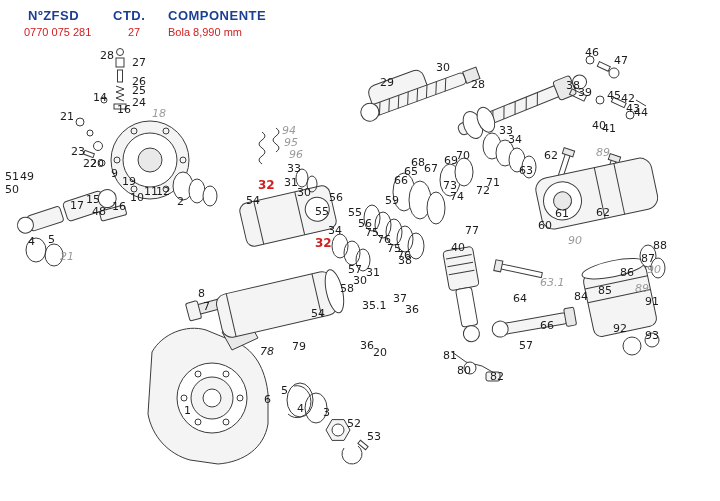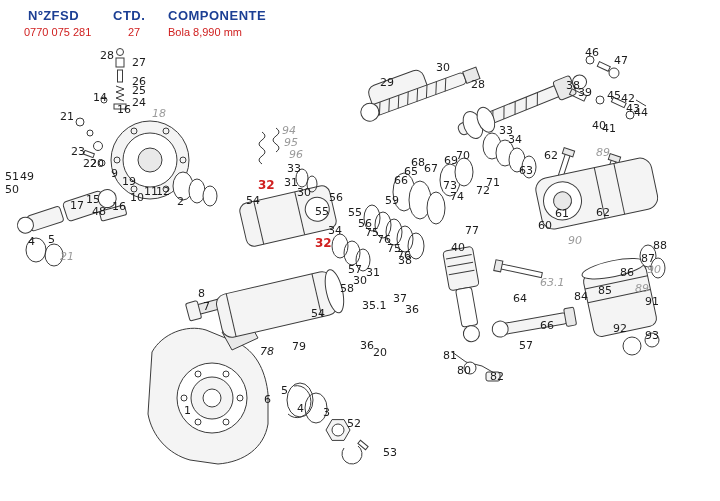--- a/index.html
+++ b/index.html
@@ -267,21 +267,21 @@
       <span class="part-label" style="left: 198px; top: 288px;">8</span>
       <span class="part-label" style="left: 203px; top: 301px;">7</span>
       <span class="part-label" style="left: 260px; top: 346px; font-style: italic;">78</span>
       <span class="part-label" style="left: 292px; top: 341px;">79</span>
       <span class="part-label" style="left: 184px; top: 405px;">1</span>
       <span class="part-label" style="left: 264px; top: 394px;">6</span>
       <span class="part-label" style="left: 281px; top: 385px;">5</span>
       <span class="part-label" style="left: 297px; top: 403px;">4</span>
       <span class="part-label" style="left: 323px; top: 407px;">3</span>
       <span class="part-label" style="left: 347px; top: 418px;">52</span>
-      <span class="part-label" style="left: 367px; top: 447px; margin-left: 16px;">53</span>
+      <span class="part-label" style="left: 367px; top: 431px;">53</span>
       <span class="part-label gray" style="left: 282px; top: 125px;">94</span>
       <span class="part-label gray" style="left: 284px; top: 137px;">95</span>
       <span class="part-label gray" style="left: 289px; top: 149px;">96</span>
       <span class="part-label" style="left: 287px; top: 163px;">33</span>
       <span class="part-label red" style="left: 258px; top: 179px;">32</span>
       <span class="part-label" style="left: 284px; top: 177px;">31</span>
       <span class="part-label" style="left: 297px; top: 187px;">30</span>
       <span class="part-label" style="left: 246px; top: 195px;">54</span>
       <span class="part-label" style="left: 329px; top: 192px;">56</span>
       <span class="part-label" style="left: 315px; top: 206px;">55</span>

